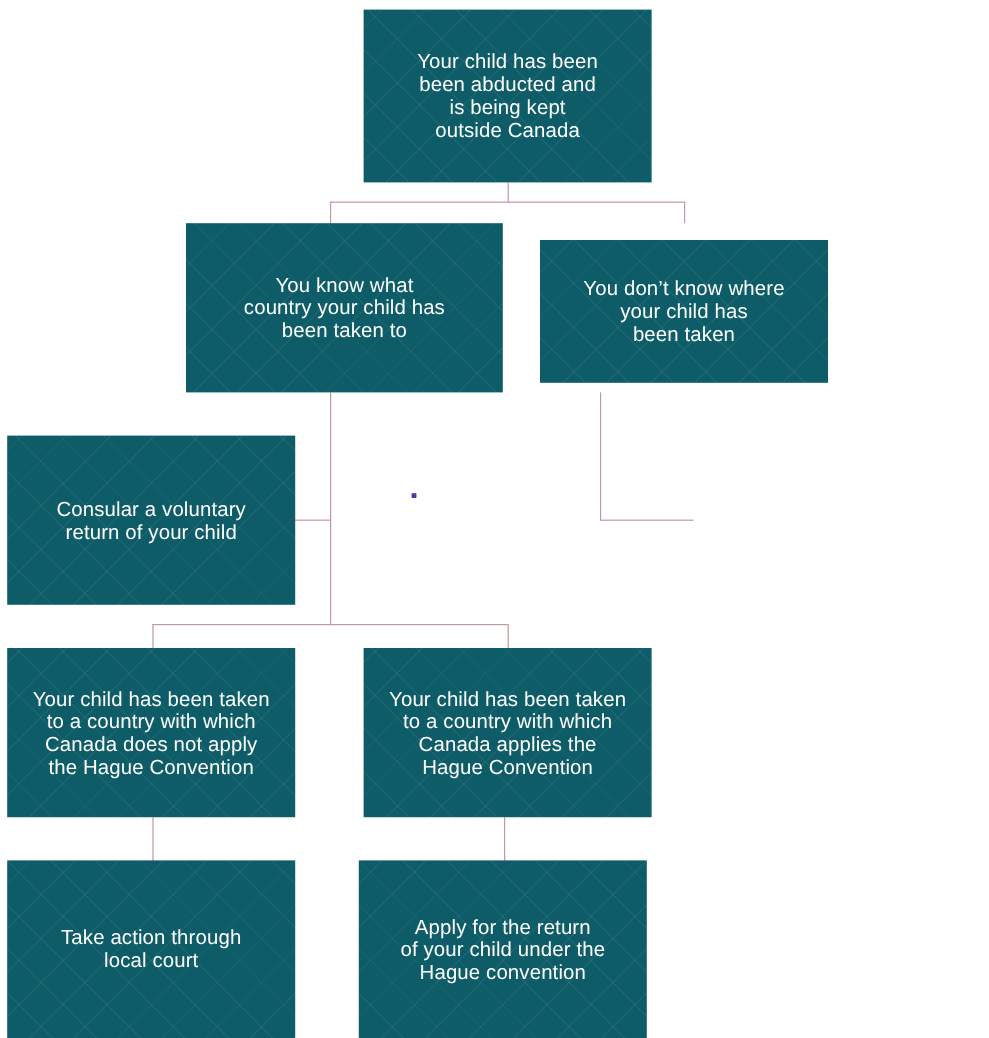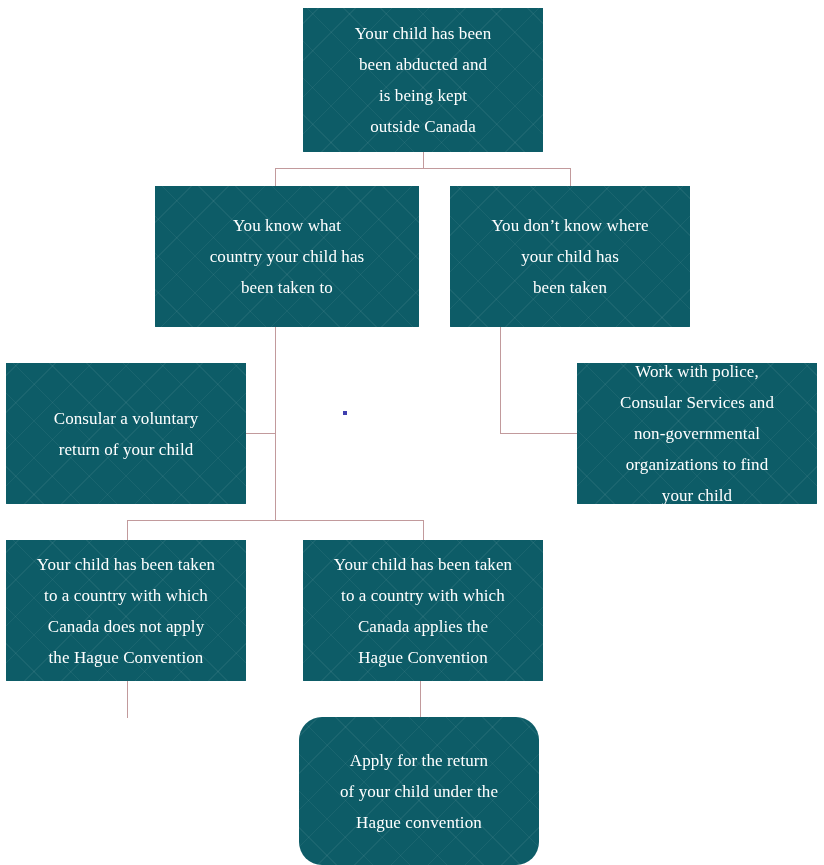--- a/index.html
+++ b/index.html
@@ -44,37 +44,36 @@
         rgba(255,255,255,0) 1px,
         rgba(255,255,255,0) 26px);
     display: flex;
     align-items: center;
     justify-content: center;
     padding: 6px 10px;
   }
   .node .label {
     color: #ffffff;
     font-size: 17px;
-    line-height: 31px;
+    line-height: 19px;
     text-align: center;
     letter-spacing: 0.1px;
     white-space: pre-line;
-    font-family: Liberation Serif, serif;
   }
 
   
   #node-root      { left: 303px; top: 8px;   width: 240px; height: 144px; }
   #node-known     { left: 155px; top: 186px; width: 264px; height: 141px; }
-  #node-unknown   { left: 450px; top: 186px; width: 240px; height: 141px; }
+  #node-unknown   { left: 450px; top: 200px; width: 240px; height: 119px; }
   #node-negotiate { left: 6px;   top: 363px; width: 240px; height: 141px; }
   #node-police    { left: 577px; top: 363px; width: 240px; height: 141px; }
   #node-nohague   { left: 6px;   top: 540px; width: 240px; height: 141px; }
   #node-hague     { left: 303px; top: 540px; width: 240px; height: 141px; }
   #node-court     { left: 6px;   top: 717px; width: 240px; height: 148px; }
-  #node-apply     { left: 299px; top: 717px; width: 240px; height: 148px; border-radius: 23px; }
+  #node-apply     { left: 299px; top: 717px; width: 240px; height: 148px; }
 
   .dot {
     position: absolute;
     width: 4px;
     height: 4px;
     background: #3f3fae;
   }
 </style>
 </head>
 <body>
@@ -116,42 +115,39 @@
     <span class="label">You don’t know where
 your child has
 been taken</span>
   </div>
 
   <div class="node" id="node-negotiate">
     <span class="label">Consular a voluntary
 return of your child</span>
   </div>
 
-  <div class="node" id="node-police">
-    <span class="label">Work with police,
-Consular Services and
-non-governmental
-organizations to find
-your child</span>
-  </div>
 
   <div class="node" id="node-nohague">
     <span class="label">Your child has been taken
 to a country with which
 Canada does not apply
 the Hague Convention</span>
   </div>
 
   <div class="node" id="node-hague">
     <span class="label">Your child has been taken
 to a country with which
 Canada applies the
 Hague Convention</span>
   </div>
 
+  <div class="node" id="node-court">
+    <span class="label">Take action through
+local court</span>
+  </div>
 
   <div class="node" id="node-apply">
     <span class="label">Apply for the return
 of your child under the
 Hague convention</span>
   </div>
 
   <div class="dot" style="left:343px; top:411px;"></div>
 
 </div>

